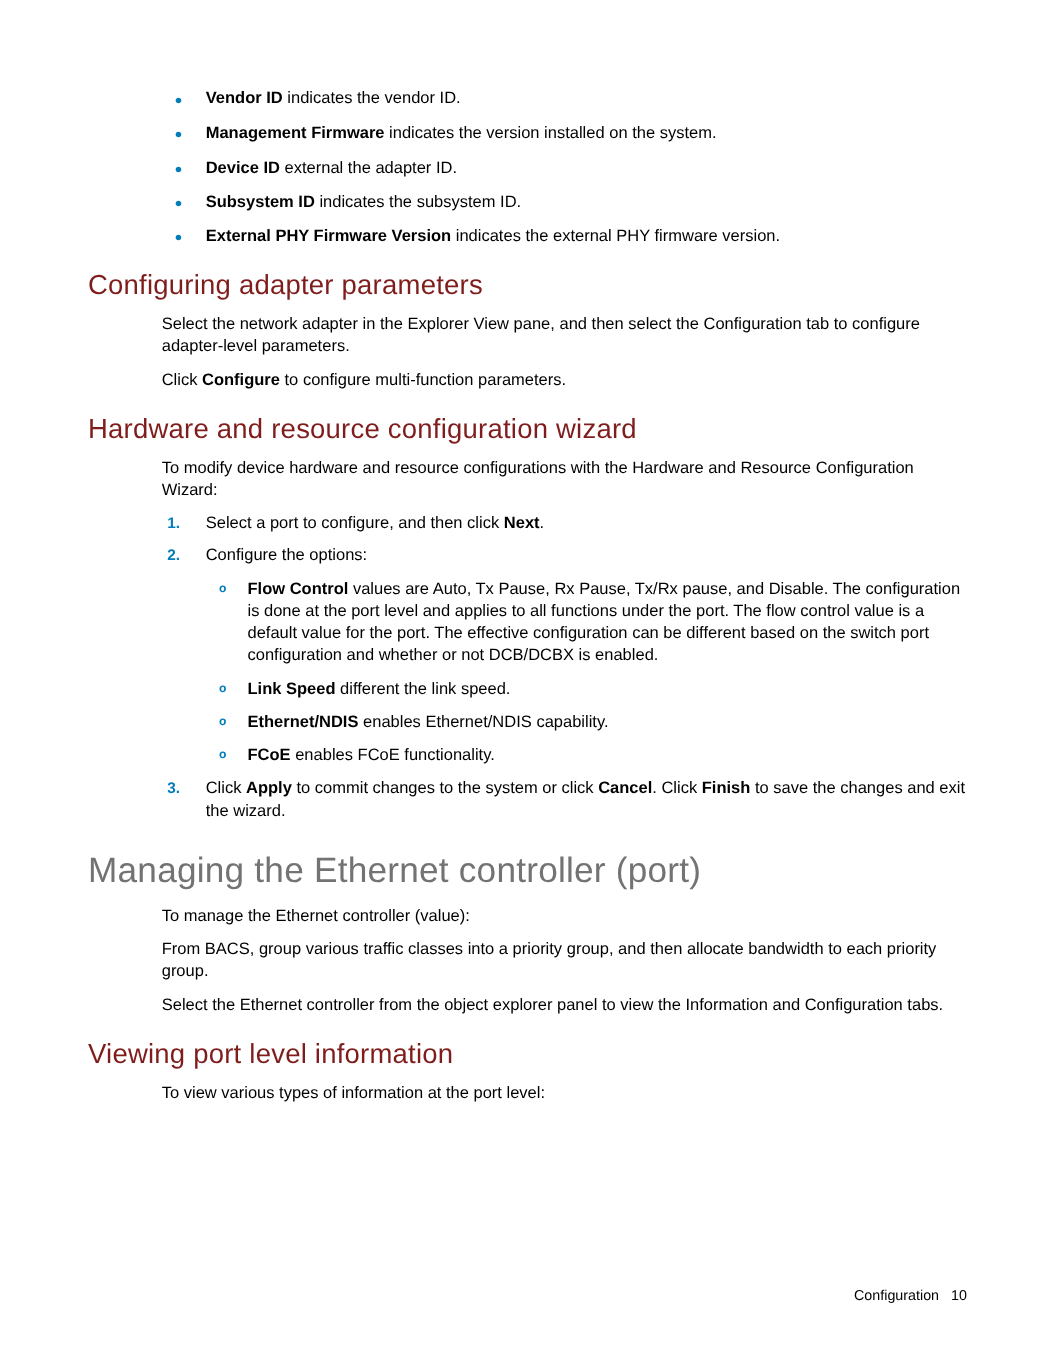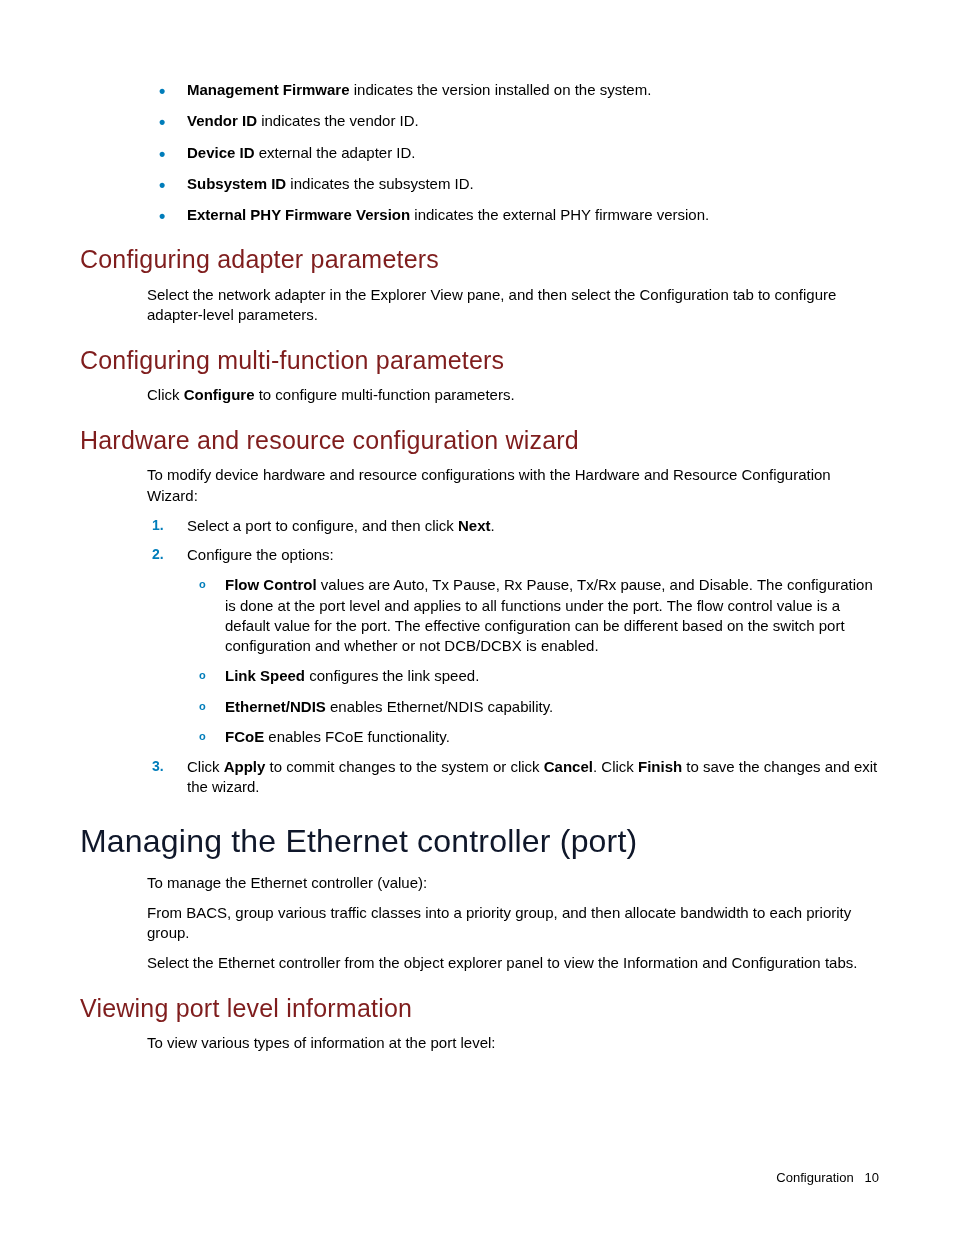--- a/index.html
+++ b/index.html
@@ -14,21 +14,21 @@
     position: relative;
     background: #fff;
     line-height: 1.35;
   }
   .content {
     padding: 80px 75px 0 80px;
   }
   h1.section {
     font-family: Arial, Helvetica, sans-serif;
     font-weight: 300;
-    color: #0f172a;
+    color: #737373;
     font-size: 32px;
     margin: 22px 0 10px 0;
     letter-spacing: 0.2px;
   }
   h2.subsection {
     font-family: Arial, Helvetica, sans-serif;
     font-weight: 300;
     color: #7f1d1d;
     font-size: 25px;
     margin: 18px 0 8px 0;
@@ -103,47 +103,46 @@
     right: 75px;
     font-size: 13px;
   }
 </style>
 </head>
 <body>
 
 <div class="content">
 
   <ul class="bullets">
+    <li><span class="bold">Vendor ID</span><span> indicates the vendor ID.</span></li>
     <li><span class="bold">Management Firmware</span><span> indicates the version installed on the system.</span></li>
-    <li><span class="bold">Vendor ID</span><span> indicates the vendor ID.</span></li>
     <li><span class="bold">Device ID</span><span> external the adapter ID.</span></li>
     <li><span class="bold">Subsystem ID</span><span> indicates the subsystem ID.</span></li>
     <li><span class="bold">External PHY Firmware Version</span><span> indicates the external PHY firmware version.</span></li>
   </ul>
 
   <h2 class="subsection">Configuring adapter parameters</h2>
   <p class="body">Select the network adapter in the Explorer View pane, and then select the Configuration tab to configure adapter-level parameters.</p>
 
-  <h2 class="subsection">Configuring multi-function parameters</h2>
   <p class="body">
     <span>Click </span><span class="bold">Configure</span><span> to configure multi-function parameters.</span>
   </p>
 
   <h2 class="subsection">Hardware and resource configuration wizard</h2>
   <p class="body">To modify device hardware and resource configurations with the Hardware and Resource Configuration Wizard:</p>
 
   <ol class="numbered">
     <li>
       <span>Select a port to configure, and then click </span><span class="bold">Next</span><span>.</span>
     </li>
     <li>
       <span>Configure the options:</span>
       <ul class="sub">
         <li><span class="bold">Flow Control</span><span> values are Auto, Tx Pause, Rx Pause, Tx/Rx pause, and Disable. The configuration is done at the port level and applies to all functions under the port. The flow control value is a default value for the port. The effective configuration can be different based on the switch port configuration and whether or not DCB/DCBX is enabled.</span></li>
-        <li><span class="bold">Link Speed</span><span> configures the link speed.</span></li>
+        <li><span class="bold">Link Speed</span><span> different the link speed.</span></li>
         <li><span class="bold">Ethernet/NDIS</span><span> enables Ethernet/NDIS capability.</span></li>
         <li><span class="bold">FCoE</span><span> enables FCoE functionality.</span></li>
       </ul>
     </li>
     <li>
       <span>Click </span><span class="bold">Apply</span><span> to commit changes to the system or click </span><span class="bold">Cancel</span><span>. Click </span><span class="bold">Finish</span><span> to save the changes and exit the wizard.</span>
     </li>
   </ol>
 
   <h1 class="section">Managing the Ethernet controller (port)</h1>

